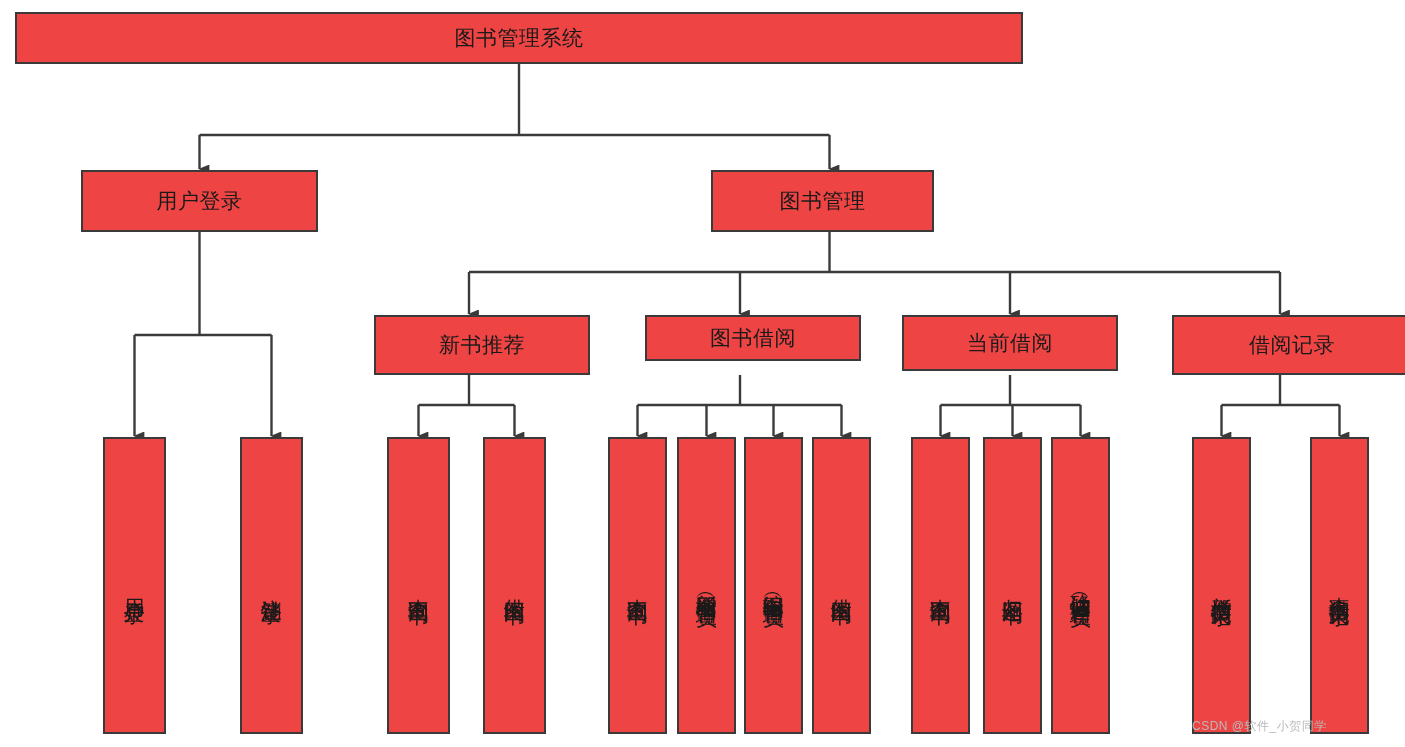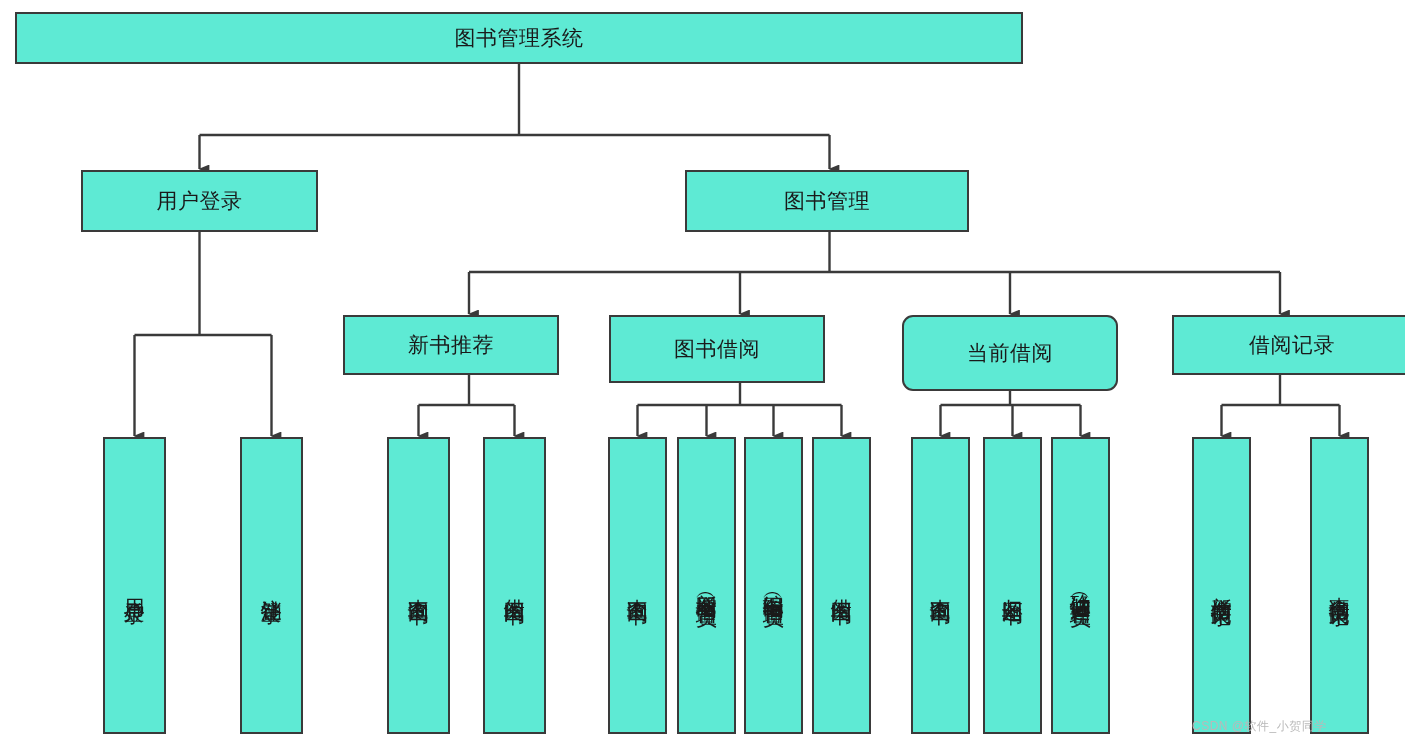--- a/index.html
+++ b/index.html
@@ -22,21 +22,21 @@
   svg#tree-svg {
     position: absolute;
     left: 0;
     top: 0;
     width: 1405px;
     height: 747px;
   }
   .node-box {
     position: absolute;
     box-sizing: border-box;
-    background: #5eead4;
+    background: #ef4444;
     border: 2px solid #3a3a3a;
     display: flex;
     align-items: center;
     justify-content: center;
     overflow: hidden;
   }
   .node-label-h {
     font-size: 21px;
     color: #1a1a1a;
     line-height: 1.15;
@@ -109,30 +109,30 @@
       </g>
   </svg>
 
   <div id="nodes-layer">
       <div class="node-box" style="left: 15px; top: 12px; width: 1008px; height: 52px;">
         <span class="node-label-h">图书管理系统</span>
       </div>
       <div class="node-box" style="left: 81px; top: 170px; width: 237px; height: 62px;">
         <span class="node-label-h">用户登录</span>
       </div>
-      <div class="node-box" style="left: 685px; top: 170px; width: 284px; height: 62px;">
+      <div class="node-box" style="left: 711px; top: 170px; width: 223px; height: 62px;">
         <span class="node-label-h">图书管理</span>
       </div>
-      <div class="node-box" style="left: 343px; top: 315px; width: 216px; height: 60px;">
+      <div class="node-box" style="left: 374px; top: 315px; width: 216px; height: 60px;">
         <span class="node-label-h">新书推荐</span>
       </div>
-      <div class="node-box" style="left: 609px; top: 315px; width: 216px; height: 68px;">
+      <div class="node-box" style="left: 645px; top: 315px; width: 216px; height: 46px;">
         <span class="node-label-h">图书借阅</span>
       </div>
-      <div class="node-box" style="left: 902px; top: 315px; width: 216px; height: 76px; border-radius: 11px;">
+      <div class="node-box" style="left: 902px; top: 315px; width: 216px; height: 56px;">
         <span class="node-label-h">当前借阅</span>
       </div>
       <div class="node-box" style="left: 1172px; top: 315px; width: 240px; height: 60px;">
         <span class="node-label-h">借阅记录</span>
       </div>
       <div class="node-box" style="left: 103px; top: 437px; width: 63px; height: 297px;">
         <span class="node-label-v">用户登录</span>
       </div>
       <div class="node-box" style="left: 240px; top: 437px; width: 63px; height: 297px;">
         <span class="node-label-v">注销登录</span>

